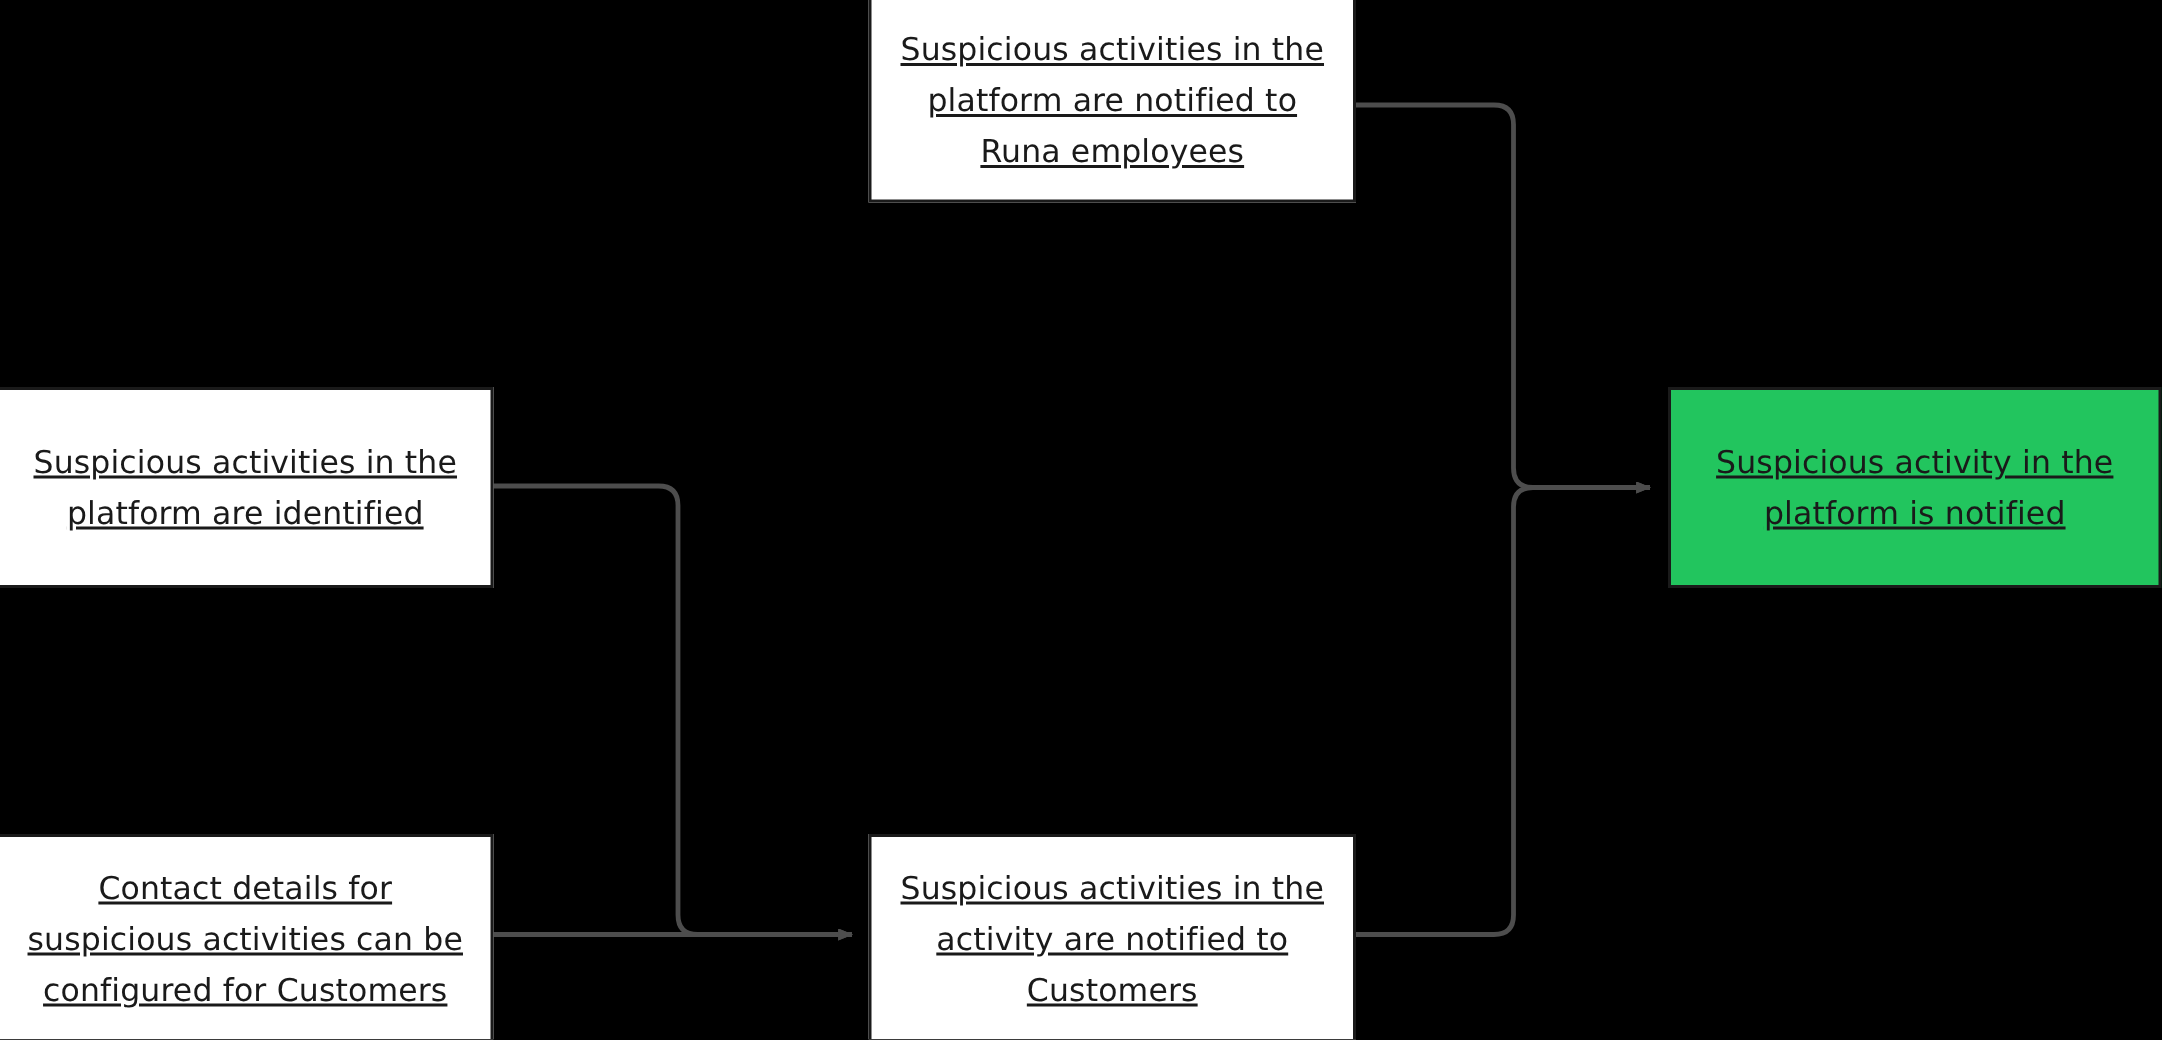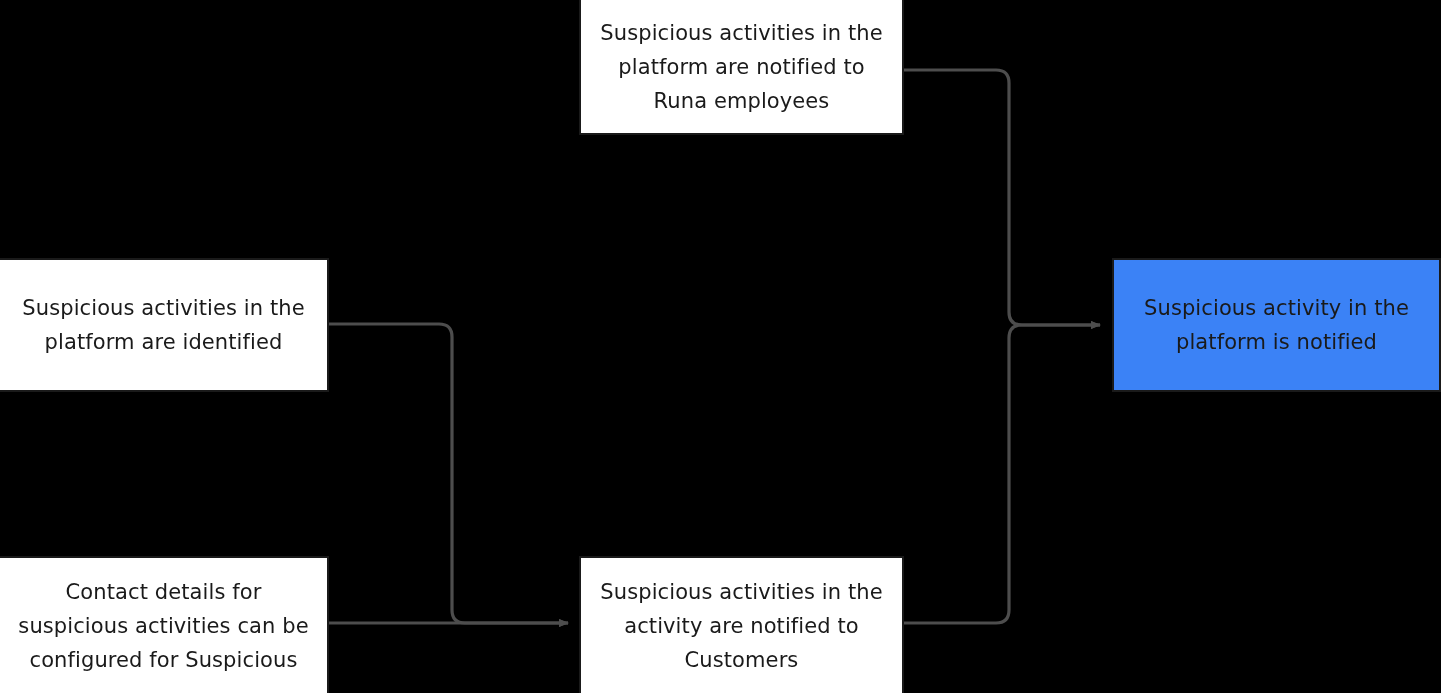--- a/index.html
+++ b/index.html
@@ -35,20 +35,21 @@
     color: #1a1a1a;
     font-size: 21px;
     line-height: 34px;
     padding: 4px 10px;
     letter-spacing: 0.1px;
   }
   .node .label {
     display: block;
     width: 100%;
     white-space: pre-line;
+    text-decoration: underline;
   }
   .node.accent {
     background: #ADEBC4;
   }
   
   #node-identified   { left: -2px;   top: 258px; width: 331px; height: 134px; }
   #node-runa         { left: 579px;  top: -2px;  width: 325px; height: 137px; }
   #node-contact      { left: -2px;   top: 556px; width: 331px; height: 139px; }
   #node-customers    { left: 579px;  top: 556px; width: 325px; height: 139px; }
   #node-notified     { left: 1112px; top: 258px; width: 329px; height: 134px; }
@@ -76,24 +77,24 @@
 
   <div class="node" id="node-identified" style="background: rgb(255, 255, 255);">
     <span class="label">Suspicious activities in the platform are identified</span>
   </div>
 
   <div class="node" id="node-runa" style="background: rgb(255, 255, 255);">
     <span class="label">Suspicious activities in the platform are notified to Runa employees</span>
   </div>
 
   <div class="node" id="node-contact" style="background: rgb(255, 255, 255);">
-    <span class="label">Contact details for suspicious activities can be configured for Suspicious</span>
+    <span class="label">Contact details for suspicious activities can be configured for Customers</span>
   </div>
 
   <div class="node" id="node-customers" style="background: rgb(255, 255, 255);">
     <span class="label">Suspicious activities in the activity are notified to Customers</span>
   </div>
 
-  <div class="node accent" id="node-notified" style="background: #3b82f6;">
+  <div class="node accent" id="node-notified" style="background: #22c55e;">
     <span class="label">Suspicious activity in the platform is notified</span>
   </div>
 
 </div>
 
 </body></html>

